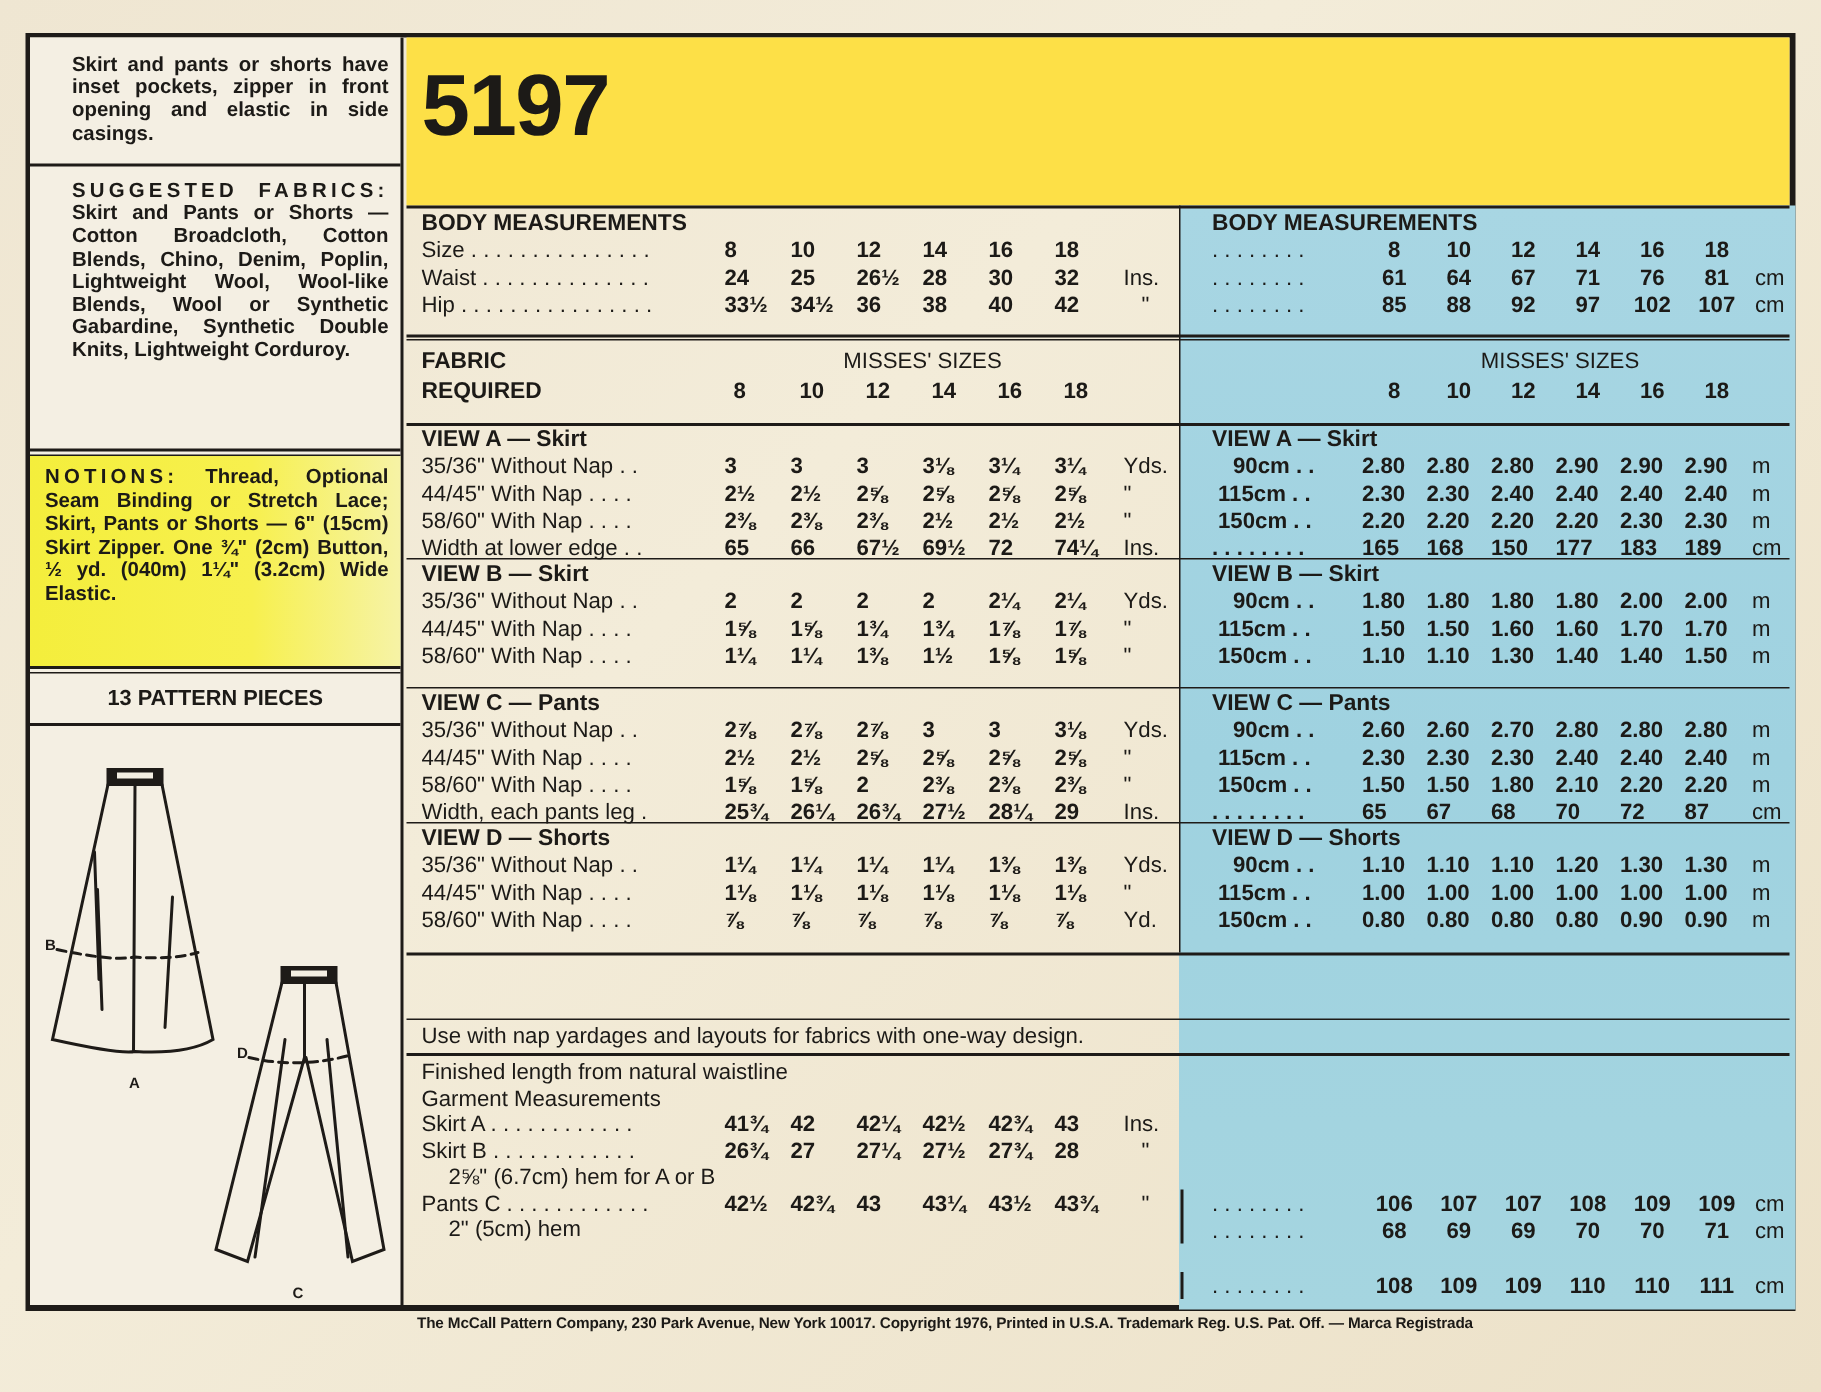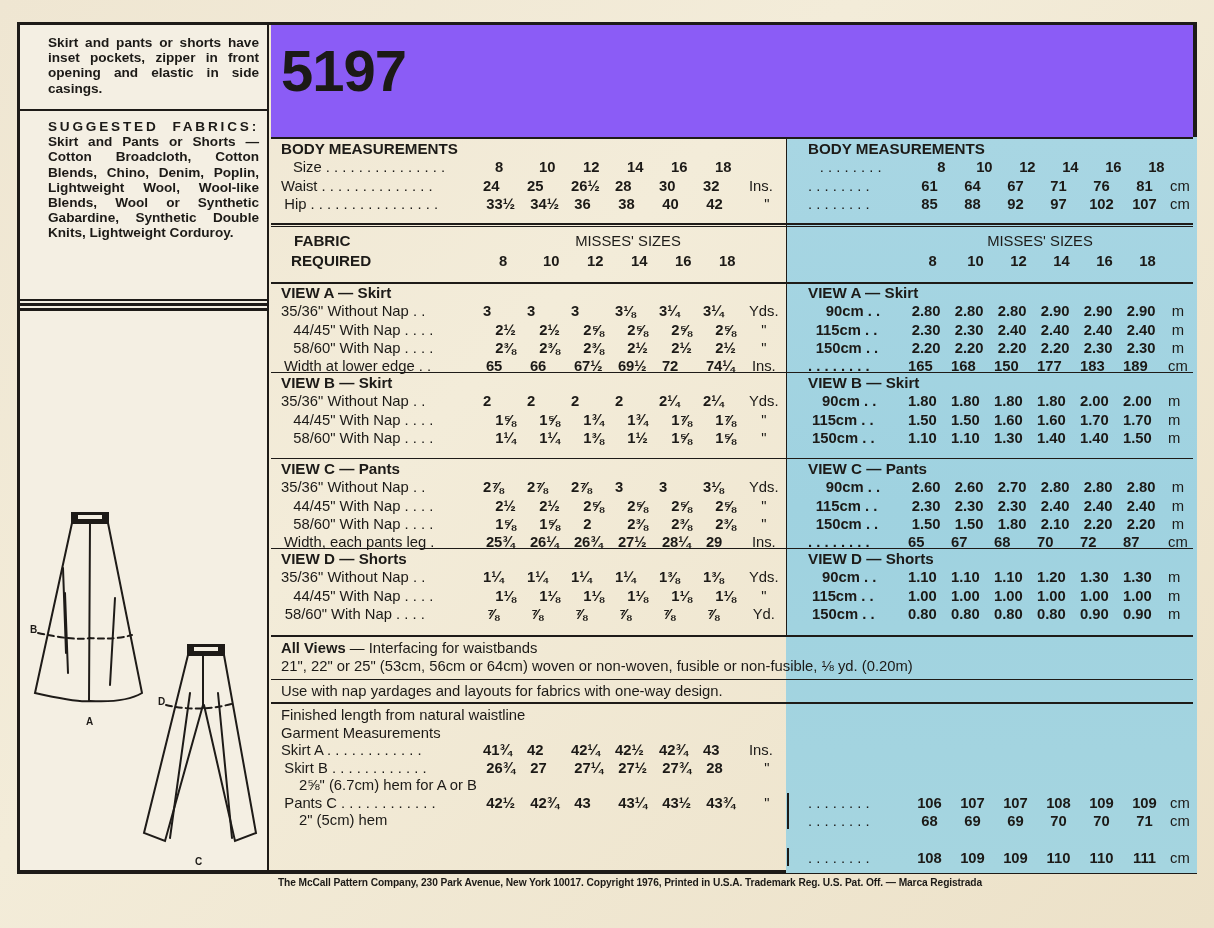--- a/index.html
+++ b/index.html
@@ -20,33 +20,33 @@
   }
   .lc-block { padding: 10px 8px 6px 28px; font-weight: bold; font-size: 13.6px; line-height: 15.2px; text-align: justify; text-align-last: left; }
   .lc-rule { border-top: 2px solid #1e1b18; }
   .lc-rule2 { border-top: 1px solid #1e1b18; margin-top: 2px; }
   .notions { background: linear-gradient(90deg, #f4ee3c 0%, #f7f04e 60%, #f6f3a6 100%); padding: 6px 8px 6px 10px; font-weight:bold; font-size: 13.6px; line-height: 15.6px; text-align: justify; text-align-last: left; height: 140px; }
   .spaced { letter-spacing: 2.8px; }
   .pp { text-align: center; font-weight: bold; font-size: 14.5px; padding: 9px 0 8px 0; }
   .illus { position: absolute; left: 0; top: 468px; width: 247px; height: 380px; }
 
   .main { position: absolute; left: 251px; top: 0; right: 0; height: 100%; }
-  .title-row { position: absolute; left: 0; top: 0; right: 0; height: 112px; background: #8b5cf6; }
+  .title-row { position: absolute; left: 0; top: 0; right: 0; height: 112px; background: #fde047; }
   .num { position: absolute; left: 10px; top: 12px; font-family: "Liberation Sans", sans-serif; font-weight: bold; font-size: 58px; letter-spacing: -1px; }
   .title { position: absolute; left: 167px; top: 50px; font-family: "Liberation Serif", serif; font-weight: bold; font-size: 22.5px; }
 
   .blue { position: absolute; left: 515px; top: 112px; width: 411px; height: 736px; background: linear-gradient(180deg, #a8d6e3 0%, #9fd2e0 50%, #a5d5e0 100%); }
   .table-area { position: absolute; left: 0; top: 112px; right: 0; height: 736px; }
   .hrule { position: absolute; left: 0; right: 0; border-top: 2px solid #1e1b18; }
   .hrule.thin { border-top-width: 1.5px; }
   .vrule { position: absolute; left: 515px; width: 0; border-left: 1px solid #1e1b18; }
 
   .sect { position: absolute; font-size: 14.8px; line-height: 18.3px; }
   .hd { font-weight: bold; font-size: 15.2px; }
-  .row { display: flex; white-space: nowrap; height: 18.3px; justify-content: center; }
+  .row { display: flex; white-space: nowrap; height: 18.3px; }
   .lbl { width: 202px; overflow: hidden; }
   .c { width: 44px; font-weight: bold; }
   .unit { padding-left: 2px; }
   .bcell { width: 43px; font-weight: bold; }
   .blbl { width: 100px; padding-left: 8px; }
   .cm { font-weight: normal; }
   .center { text-align: center; }
   .notes { position: absolute; left: 10px; font-size: 14.8px; line-height: 18px; white-space: nowrap; }
   .footer { position: absolute; left: 278px; top: 877px; font-size: 10.2px; font-weight: bold; letter-spacing: -0.1px; white-space: nowrap; }
   .barmark { position: absolute; left: 516px; width: 2px; background: #1e1b18; }
@@ -58,22 +58,27 @@
 
   <div class="leftcol">
     <div class="lc-block" style="height:84px;">Skirt and pants or shorts have inset pockets, zipper in front opening and elastic in side casings.</div>
     <div class="lc-rule"></div>
     <div class="lc-block" style="height:188px; padding-top:8px;">
       <span class="spaced">SUGGESTED FABRICS:</span>
       <span>Skirt and Pants or Shorts — Cotton Broadcloth, Cotton Blends, Chino, Denim, Poplin, Lightweight Wool, Wool-like Blends, Wool or Synthetic Gabardine, Synthetic Double Knits, Lightweight Corduroy.</span>
     </div>
     <div class="lc-rule"></div>
     <div class="lc-rule2"></div>
+    <div class="notions">
+      <span class="spaced">NOTIONS:</span>
+      <span>Thread, Optional Seam Binding or Stretch Lace; Skirt, Pants or Shorts — 6" (15cm) Skirt Zipper. One ¾" (2cm) Button, ½ yd. (040m) 1¼" (3.2cm) Wide Elastic.</span>
+    </div>
     <div class="lc-rule"></div>
     <div class="lc-rule2"></div>
+    <div class="pp">13 PATTERN PIECES</div>
     <div class="lc-rule"></div>
 
     <div class="illus">
       <svg width="247" height="380" viewBox="0 0 247 380">
         <g stroke="#1e1b18" stroke-width="2" fill="none" stroke-linecap="round">
 
           <rect x="52" y="20" width="36" height="10" fill="#1e1b18"></rect>
           <rect x="58" y="22" width="24" height="4" fill="#f4efe3" stroke="none"></rect>
           <path d="M52 30 L15 200 Q60 210 70 208 Q105 210 122 200 L88 30"></path>
           <line x1="70" y1="30" x2="69" y2="208"></line>
@@ -179,21 +184,21 @@
           <span class="bcell center">85</span>
             <span class="bcell center">88</span>
             <span class="bcell center">92</span>
             <span class="bcell center">97</span>
             <span class="bcell center">102</span>
             <span class="bcell center">107</span>
             <span class="cm" style="padding-left:4px;">cm</span>
         </div>
       </div>
 
-      <div class="sect" style="left:20px; top:95px;">
+      <div class="sect" style="left:10px; top:95px;">
         <div class="row">
             <span class="hd" style="width:202px;">FABRIC</span>
             <span style="width:264px; text-align:center;">MISSES' SIZES</span>
           </div>
         <div class="row" style="margin-top:2px;">
             <span class="hd" style="width:208px;">REQUIRED</span>
           <span class="c">8</span>
             <span class="c">10</span>
             <span class="c">12</span>
             <span class="c">14</span>
@@ -519,24 +524,20 @@
               <span class="bcell">0.80</span>
               <span class="bcell">0.80</span>
               <span class="bcell">0.80</span>
               <span class="bcell">0.90</span>
               <span class="bcell">0.90</span>
               <span class="cm" style="padding-left:2px;">m</span>
             </div>
           </div>
         </div>
 
-      <div class="notes" style="top:502px;">
-        <div><b>All Views</b><span> — Interfacing for waistbands</span></div>
-        <div>21", 22" or 25" (53cm, 56cm or 64cm) woven or non-woven, fusible or non-fusible, ⅛ yd. (0.20m)</div>
-      </div>
       <div class="notes" style="top:545px;">Use with nap yardages and layouts for fabrics with one-way design.</div>
 
       <div class="notes" style="top:570px; line-height:17.5px;">
         <div>Finished length from natural waistline</div>
         <div>Garment Measurements</div>
         <div class="row" style="height:17.5px;">
             <span class="lbl">Skirt A . . . . . . . . . . . .</span>
             <span class="c">41¾</span>
             <span class="c">42</span>
             <span class="c">42¼</span>

